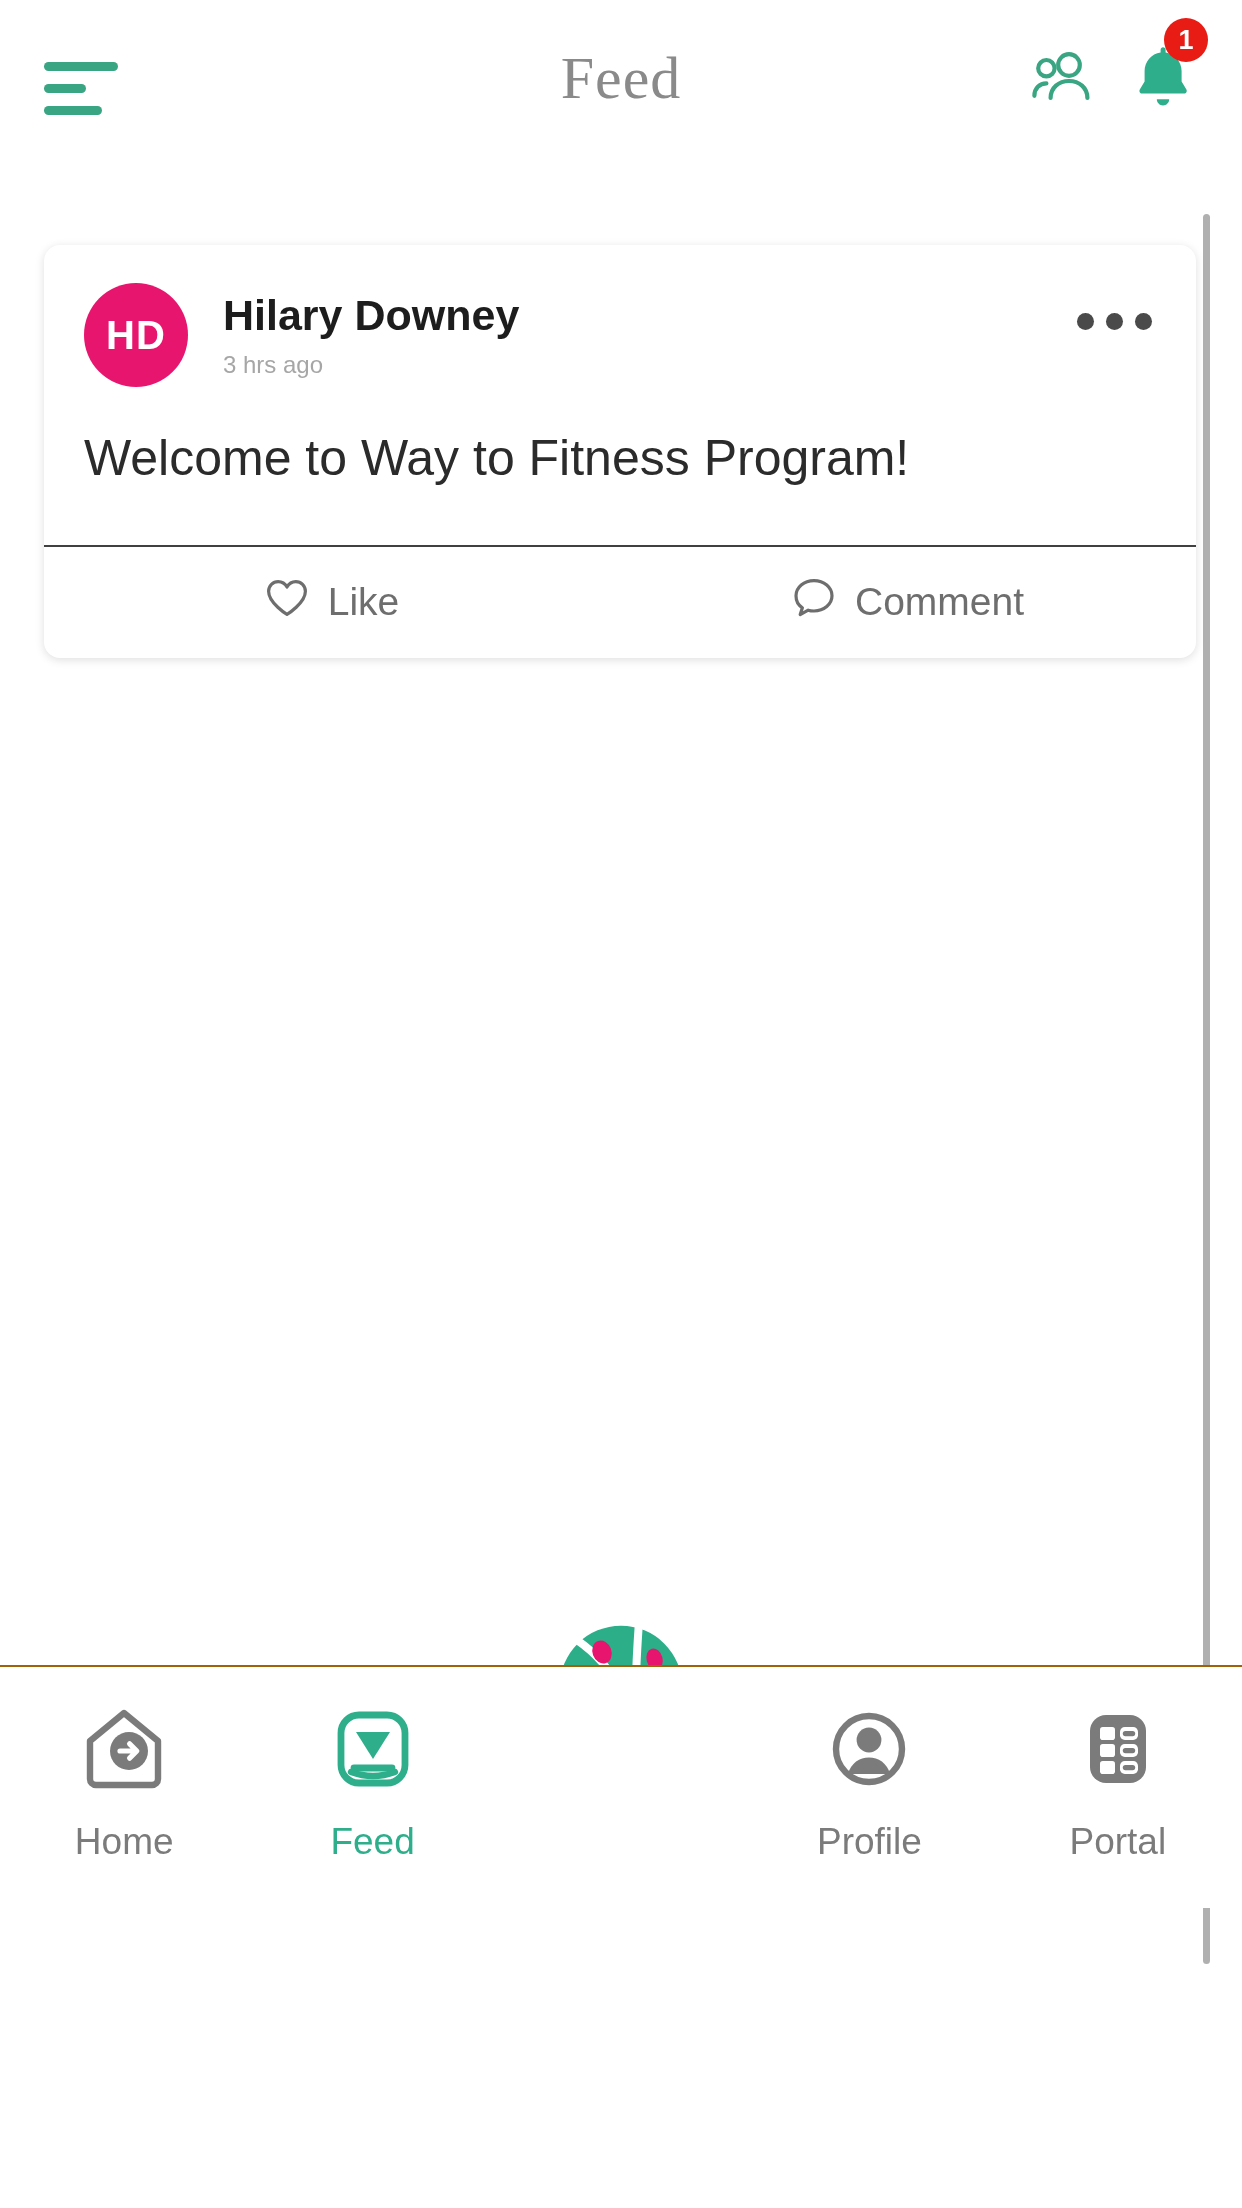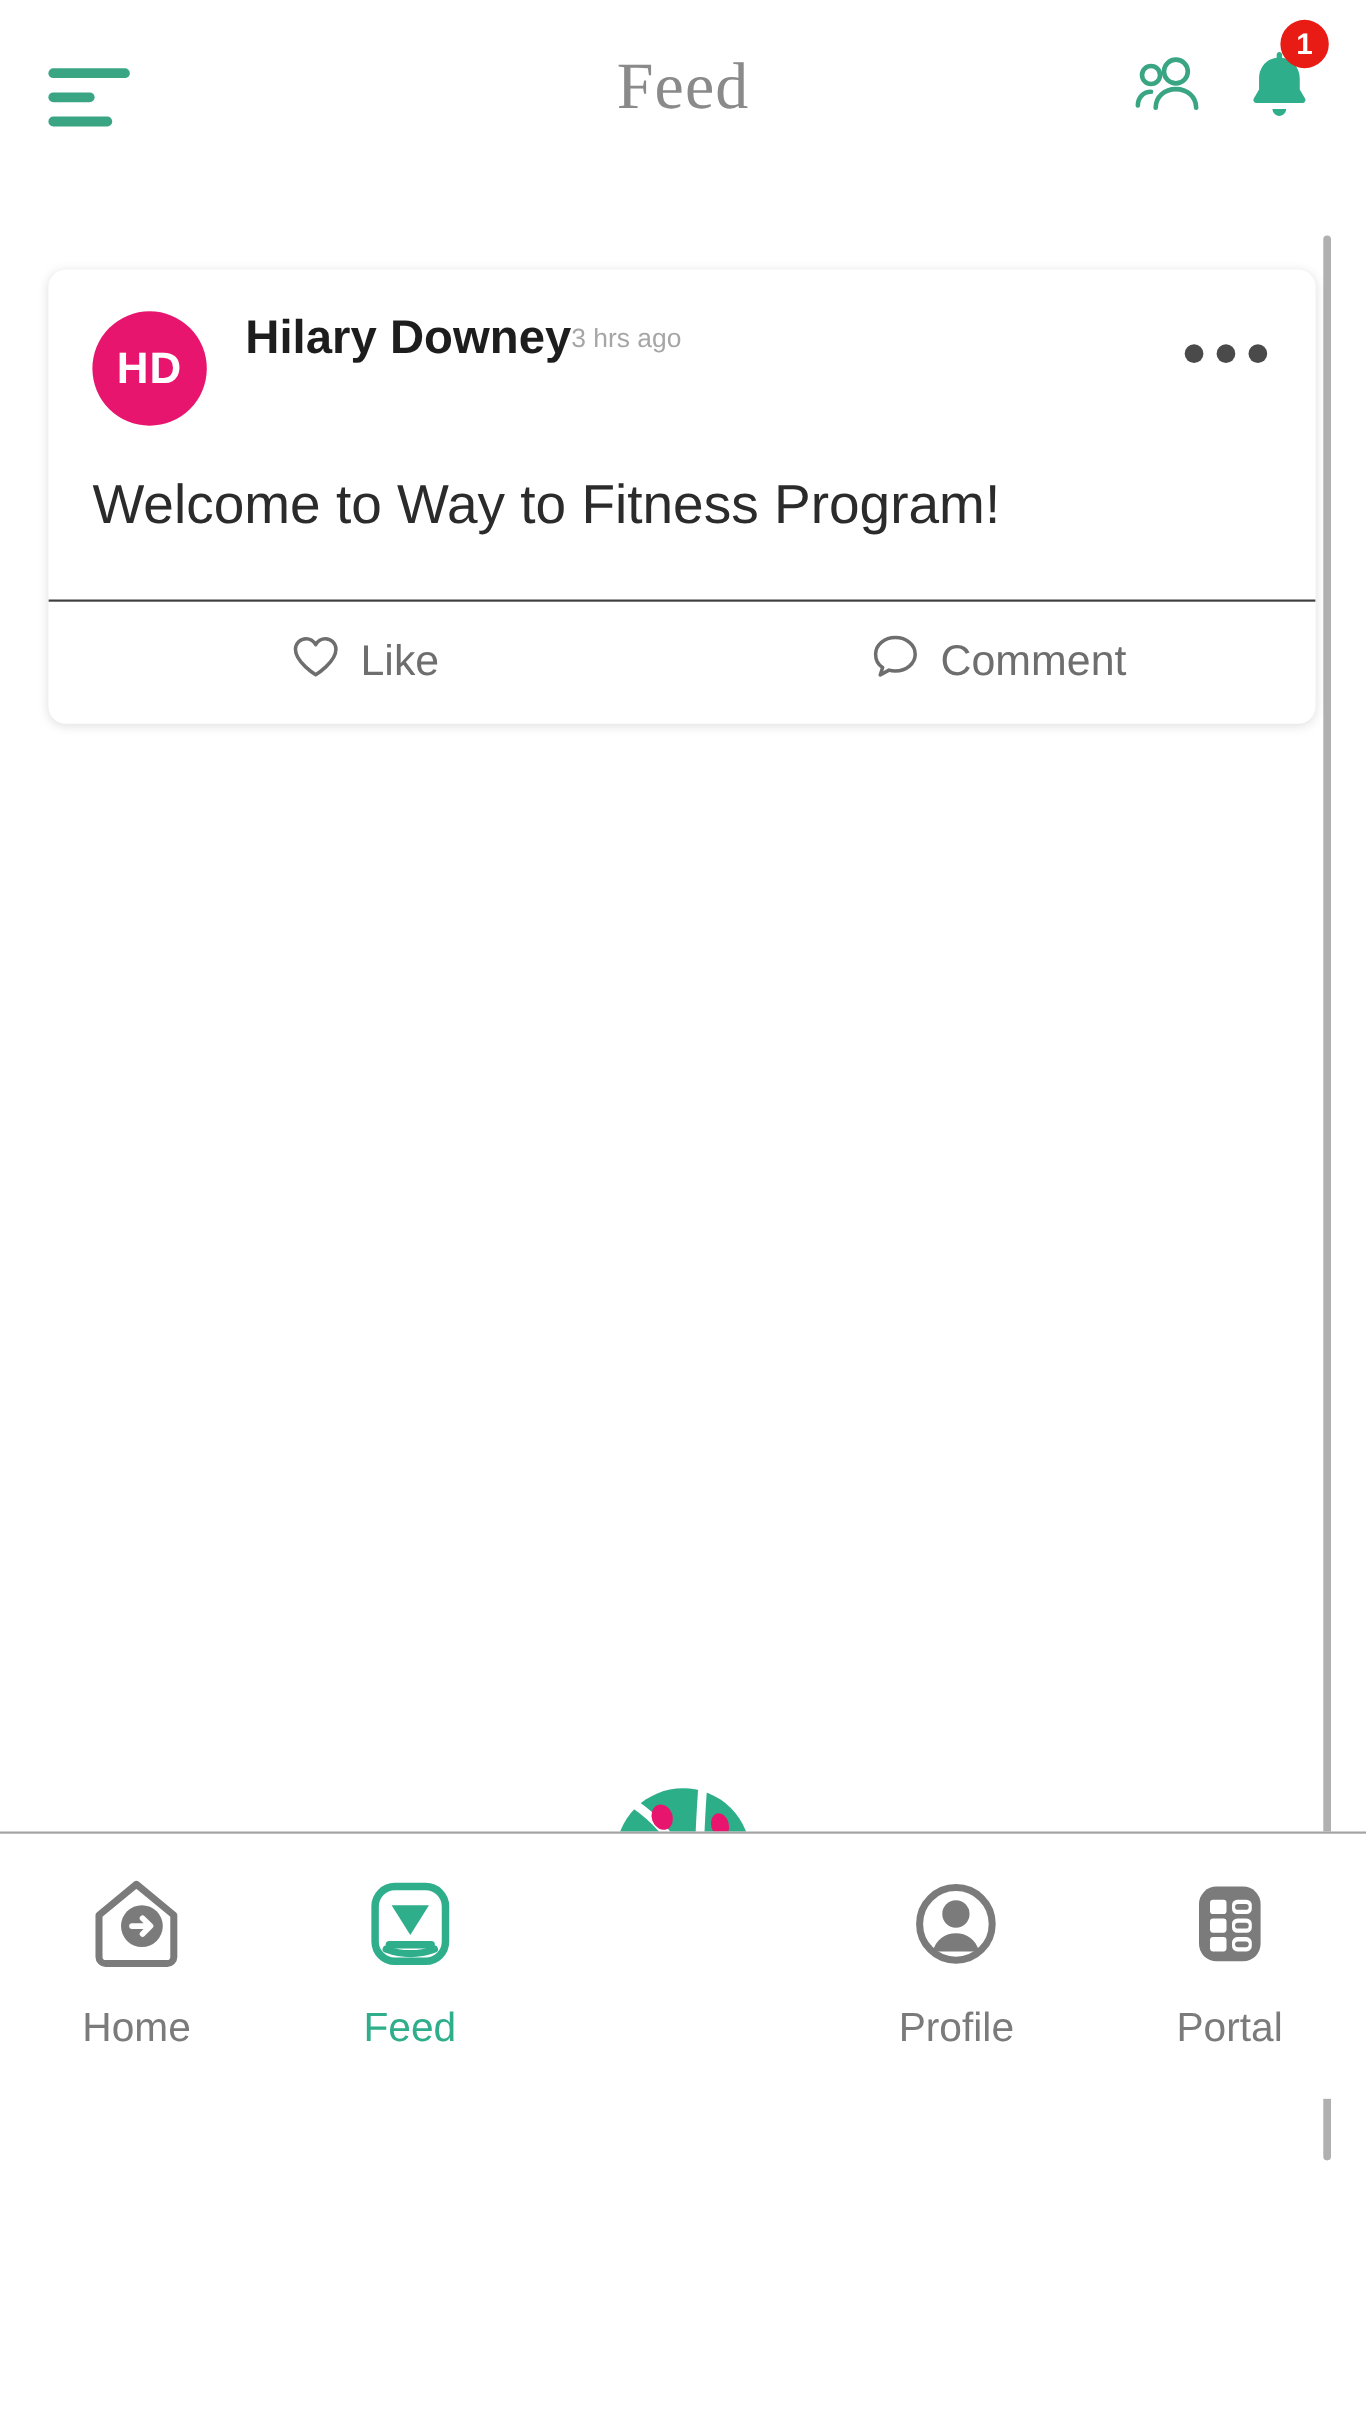--- a/index.html
+++ b/index.html
@@ -144,21 +144,21 @@
     display: flex;
     align-items: center;
     justify-content: center;
     letter-spacing: 1px;
     flex: 0 0 auto;
   }
 
   .author-block {
     margin-left: 35px;
     display: flex;
-    flex-direction: row;
+    flex-direction: column;
     justify-content: center;
   }
   .author-name {
     font-size: 43px;
     font-weight: 700;
     color: #1d1d1d;
     line-height: 1.15;
   }
   .author-time {
     font-size: 24px;
@@ -207,21 +207,21 @@
   }
 
   
   .bottom-nav {
     position: absolute;
     left: 0;
     bottom: 0;
     width: 1242px;
     height: 243px;
     background: #ffffff;
-    border-top: 2px solid #a3a3a3;
+    border-top: 2px solid #a16207;
     display: flex;
     align-items: flex-start;
     padding-top: 34px;
   }
   .nav-item {
     flex: 1;
     display: flex;
     flex-direction: column;
     align-items: center;
     gap: 20px;

